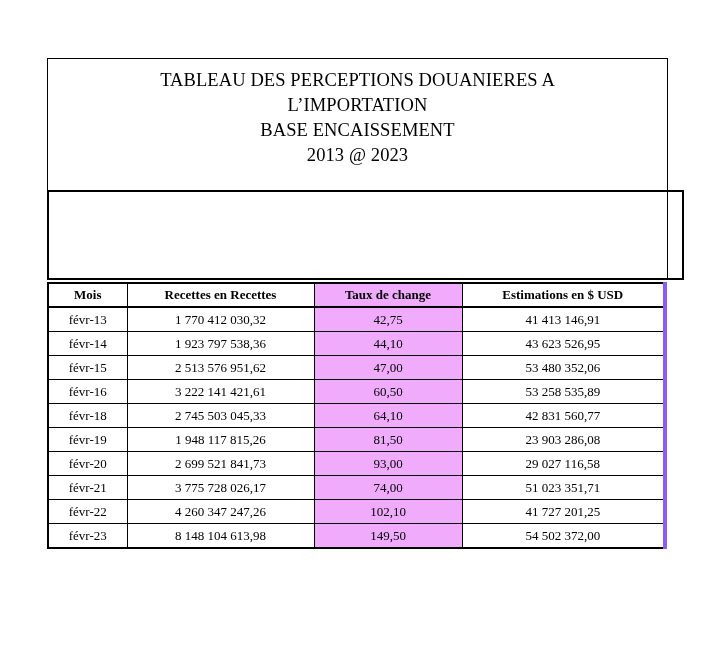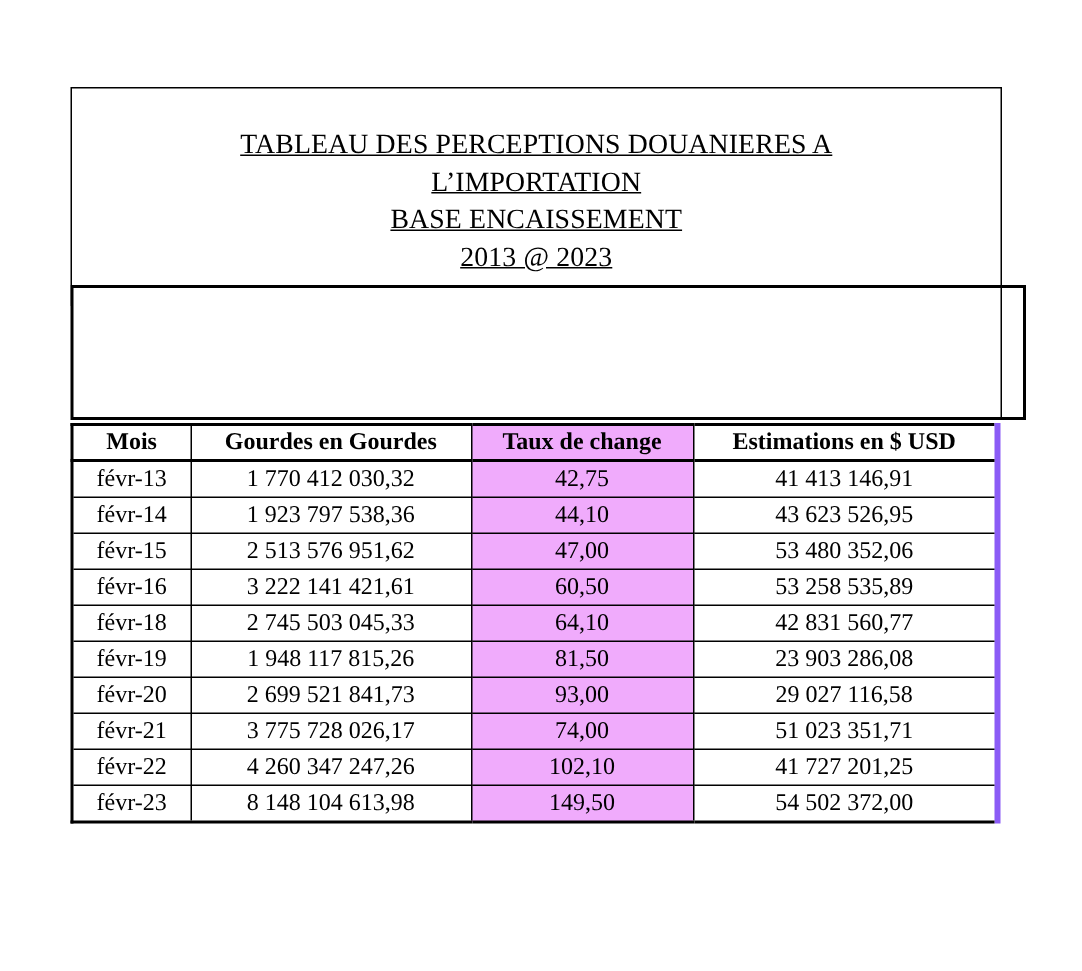--- a/index.html
+++ b/index.html
@@ -24,22 +24,21 @@
     width: 621px;
     height: 146px;
     box-sizing: border-box;
     border: 1px solid #000000;
     border-bottom: 2px solid #000000;
     background: #ffffff;
     display: flex;
     flex-direction: column;
     align-items: center;
     justify-content: flex-start;
-    padding-top: 26px;
-    text-decoration: underline;
+    padding-top: 9px;
   }
   #title-box .title-line {
     font-size: 18.5px;
     line-height: 25px;
     letter-spacing: 0.1px;
     text-align: center;
     white-space: nowrap;
   }
 
   
@@ -78,21 +77,21 @@
   #data-table col.c-taux   { width: 148px; }
   #data-table col.c-usd    { width: 203px; }
 
   #data-table th,
   #data-table td {
     border: 1px solid #000000;
     padding: 0;
     height: 22px;
     text-align: center;
     vertical-align: middle;
-    font-size: 16px;
+    font-size: 13px;
     line-height: 22px;
     white-space: nowrap;
   }
   #data-table thead th {
     font-weight: bold;
     height: 22px;
     line-height: 22px;
     border-top: 2px solid #000000;
     border-bottom: 2px solid #000000;
   }
@@ -124,21 +123,21 @@
 <table id="data-table">
   <colgroup>
     <col class="c-mois">
     <col class="c-gourdes">
     <col class="c-taux">
     <col class="c-usd">
   </colgroup>
   <thead>
     <tr>
       <th class="col-left-edge">Mois</th>
-      <th>Gourdes en Gourdes</th>
+      <th>Recettes en Recettes</th>
       <th class="shaded">Taux de change</th>
       <th class="col-right-edge">Estimations en $ USD</th>
     </tr>
   </thead>
   <tbody id="table-body">
       <tr>
         <td class="col-left-edge">févr-13</td>
         <td>1 770 412 030,32</td>
         <td class="shaded">42,75</td>
         <td class="col-right-edge">41 413 146,91</td>

